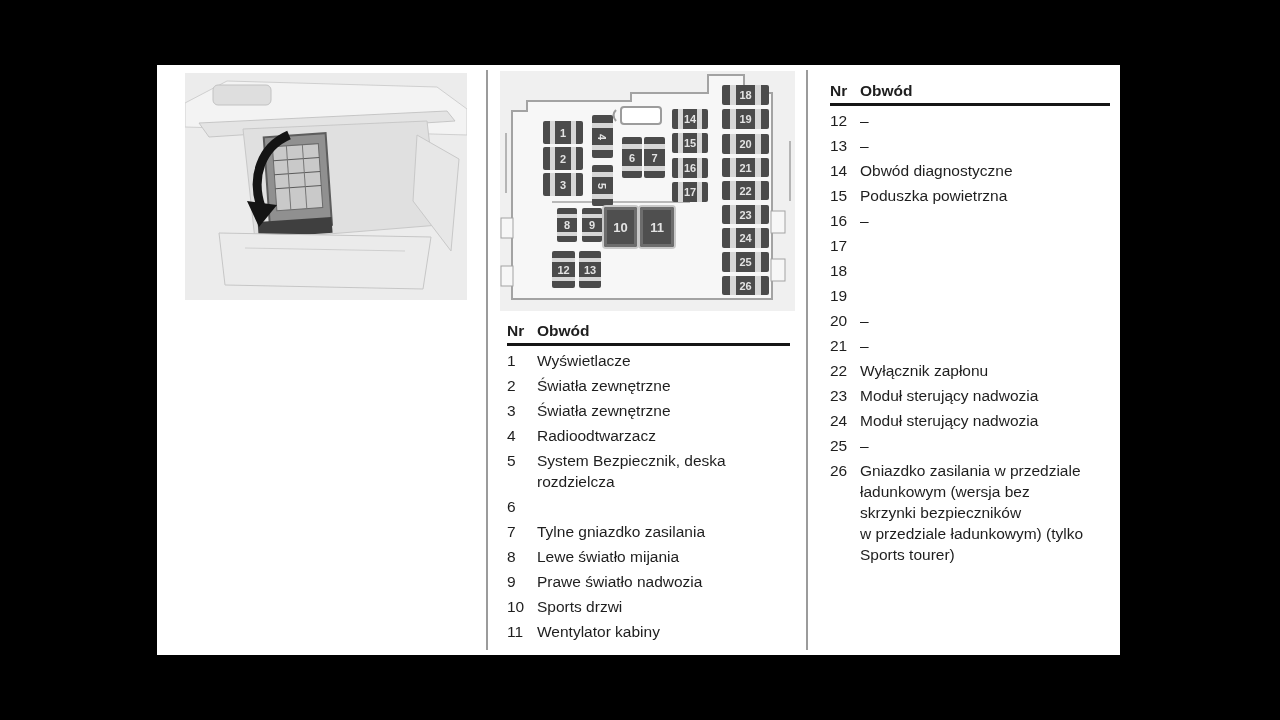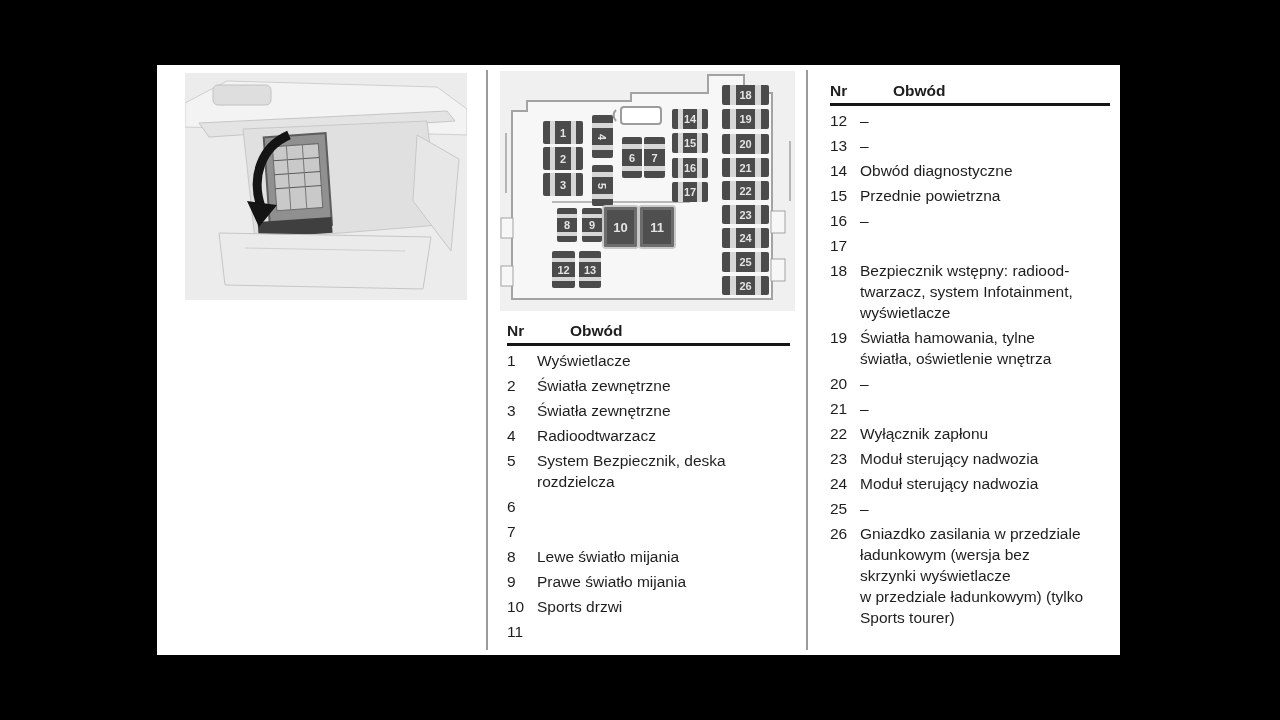--- a/index.html
+++ b/index.html
@@ -41,21 +41,21 @@
     position:absolute;display:flex;align-items:center;justify-content:center;
     color:#e3e3e3;font-weight:bold;font-size:11px;border-radius:2px;
   }
   .fuse.h{background:linear-gradient(90deg,#4b4b4b 0 18%,#d7d7d7 18% 30%,#4b4b4b 30% 70%,#d7d7d7 70% 82%,#4b4b4b 82% 100%);}
   .fuse.v{background:linear-gradient(180deg,#4b4b4b 0 18%,#d7d7d7 18% 30%,#4b4b4b 30% 70%,#d7d7d7 70% 82%,#4b4b4b 82% 100%);}
   .fuse.relay{background:#4f4f4f;box-shadow:inset 0 0 0 3px #6d6d6d, 0 0 0 2px #c9c9c9;font-size:13px;}
   .fuse.rot .fn{transform:rotate(90deg);display:inline-block;}
 
   
   .ctable{position:absolute;width:290px;font-size:15.5px;line-height:21px;}
-  .ctable .thead{font-weight:bold;display:flex;gap:33px;}
+  .ctable .thead{font-weight:bold;display:flex;}
   .ctable .thead .ncol{width:30px;}
   .ctable .rule{height:3px;background:#161616;margin:2px 0 3px 0;}
   .trow{display:flex;margin-top:4px;}
   .trow .ncol{width:30px;flex:none;}
   .trow .lcol{flex:1;white-space:pre-line;}
   .t-left{left:350px;top:255px;}
   .t-left .rule{width:283px;}
   .t-right{left:673px;top:15px;}
   .t-right .rule{width:280px;}
 </style>
@@ -220,39 +220,41 @@
           <span class="lcol">System Bezpiecznik, deska
 rozdzielcza</span>
         </div>
 
         <div class="trow">
           <span class="ncol">6</span>
         </div>
 
         <div class="trow">
           <span class="ncol">7</span>
+          <span class="lcol">Tylne gniazdko zasilania</span>
         </div>
 
         <div class="trow">
           <span class="ncol">8</span>
           <span class="lcol">Lewe światło mijania</span>
         </div>
 
         <div class="trow">
           <span class="ncol">9</span>
-          <span class="lcol">Prawe światło mijania</span>
+          <span class="lcol">Prawe światło nadwozia</span>
         </div>
 
         <div class="trow">
           <span class="ncol">10</span>
           <span class="lcol">Sports drzwi</span>
         </div>
 
         <div class="trow">
           <span class="ncol">11</span>
+          <span class="lcol">Wentylator kabiny</span>
         </div>
       </div>
   </div>
 
   <div class="vdiv vdiv2"></div>
 
   <div class="ctable t-right">
     <div class="thead">
       <span class="ncol">Nr</span>
       <span>Obwód</span>
@@ -270,43 +272,38 @@
           <span class="lcol">–</span>
         </div>
 
         <div class="trow">
           <span class="ncol">14</span>
           <span class="lcol">Obwód diagnostyczne</span>
         </div>
 
         <div class="trow">
           <span class="ncol">15</span>
-          <span class="lcol">Przednie powietrzna</span>
+          <span class="lcol">Poduszka powietrzna</span>
         </div>
 
         <div class="trow">
           <span class="ncol">16</span>
           <span class="lcol">–</span>
         </div>
 
         <div class="trow">
           <span class="ncol">17</span>
         </div>
 
         <div class="trow">
           <span class="ncol">18</span>
-          <span class="lcol">Bezpiecznik wstępny: radiood-
-twarzacz, system Infotainment,
-wyświetlacze</span>
         </div>
 
         <div class="trow">
           <span class="ncol">19</span>
-          <span class="lcol">Światła hamowania, tylne
-światła, oświetlenie wnętrza</span>
         </div>
 
         <div class="trow">
           <span class="ncol">20</span>
           <span class="lcol">–</span>
         </div>
 
         <div class="trow">
           <span class="ncol">21</span>
           <span class="lcol">–</span>
@@ -329,20 +326,20 @@
 
         <div class="trow">
           <span class="ncol">25</span>
           <span class="lcol">–</span>
         </div>
 
         <div class="trow">
           <span class="ncol">26</span>
           <span class="lcol">Gniazdko zasilania w przedziale
 ładunkowym (wersja bez
-skrzynki wyświetlacze
+skrzynki bezpieczników
 w przedziale ładunkowym) (tylko
 Sports tourer)</span>
         </div>
       </div>
   </div>
 
 </div>
 
 </body></html>

